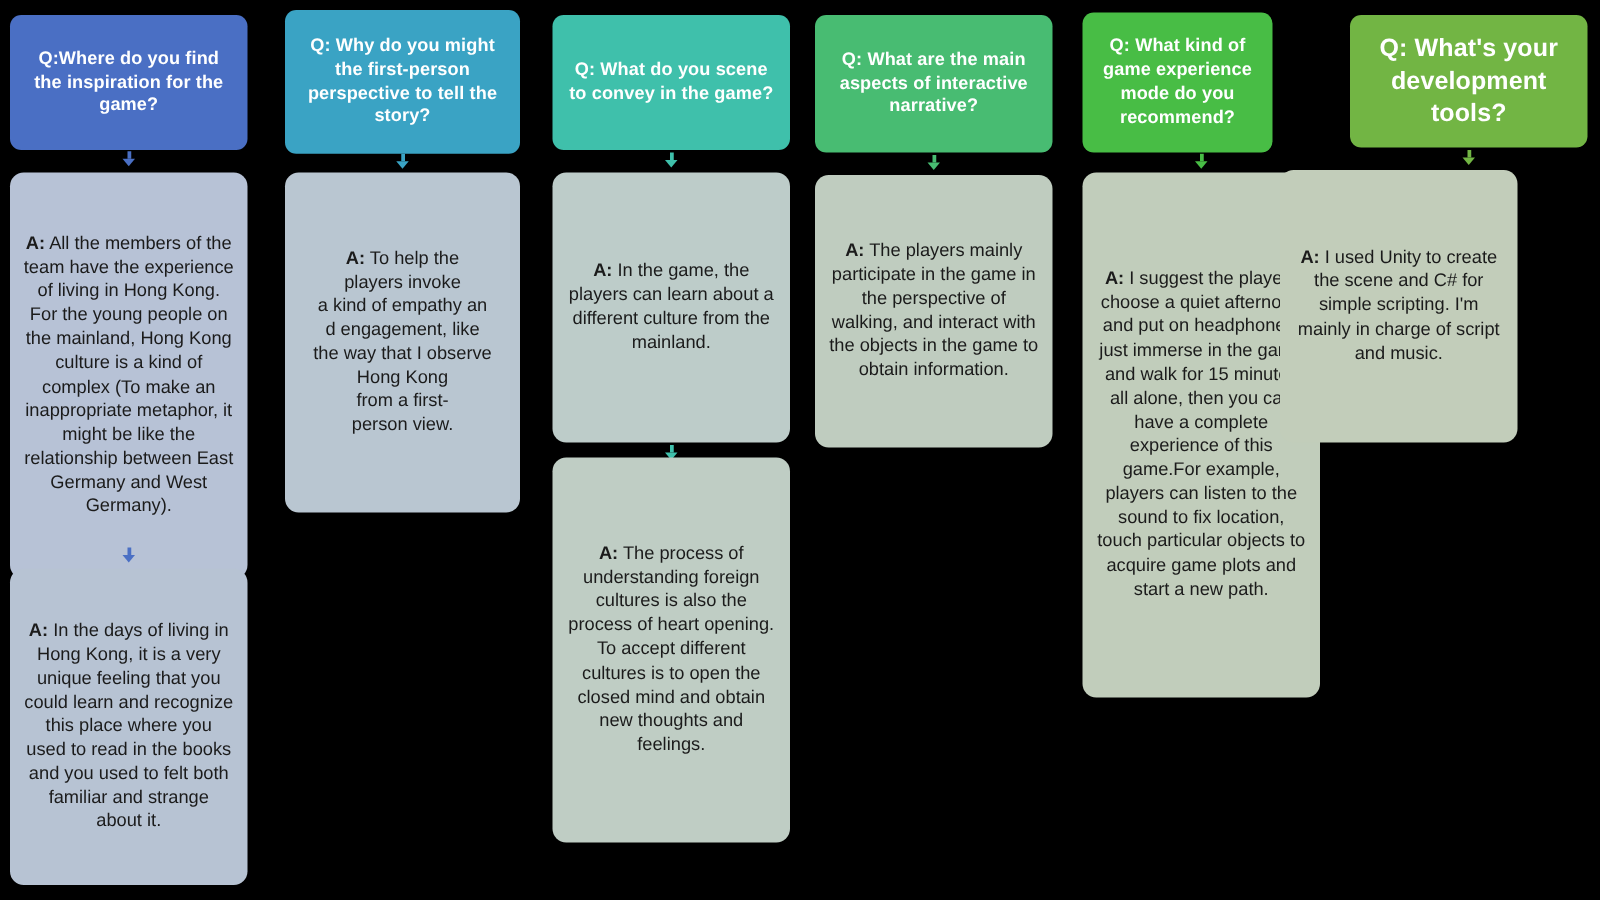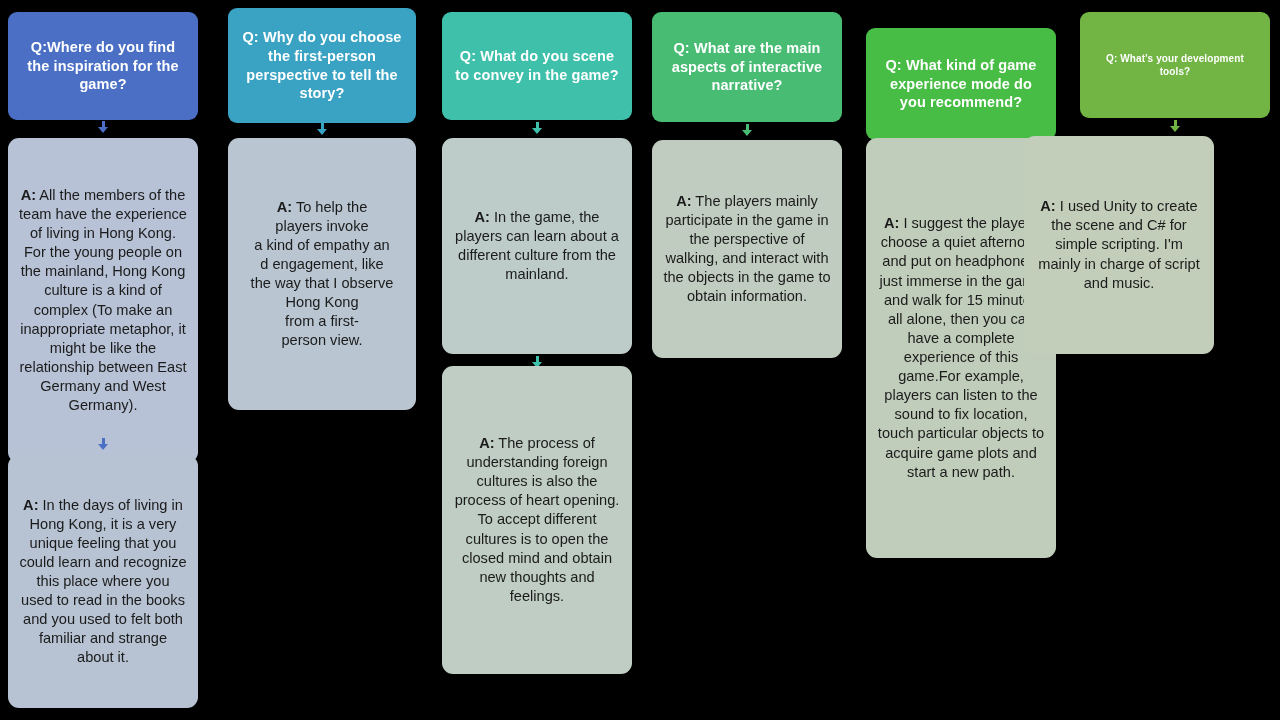--- a/index.html
+++ b/index.html
@@ -64,21 +64,21 @@
     <div style="position: absolute; left: 8px; width: 190px; top: 121px; height: 14px; display: flex; flex-direction: column; align-items: center; justify-content: flex-start;">
       <div style="width: 3px; height: 6px; background: rgb(74, 111, 196);"></div>
       <div style="width: 0px; height: 0px; border-left: 5px solid transparent; border-right: 5px solid transparent; border-top: 6px solid rgb(74, 111, 196);"></div>
     </div>
     <div class="a-card" style="position: absolute; left: 8px; top: 138px; width: 190px; height: 325px; background: rgb(183, 194, 214); color: rgb(27, 27, 27); font-size: 14.6px;"><div><span class="lead">A:</span><span> All the members of the team have the experience of living in Hong Kong. For the young people on the mainland, Hong Kong culture is a kind of complex (To make an inappropriate metaphor, it might be like the relationship between East Germany and West Germany).</span></div></div>
     <div style="position: absolute; left: 8px; width: 190px; top: 438px; height: 14px; display: flex; flex-direction: column; align-items: center; justify-content: flex-start;">
       <div style="width: 3px; height: 6px; background: rgb(74, 111, 196);"></div>
       <div style="width: 0px; height: 0px; border-left: 5px solid transparent; border-right: 5px solid transparent; border-top: 6px solid rgb(74, 111, 196);"></div>
     </div>
     <div class="a-card" style="position: absolute; left: 8px; top: 455px; width: 190px; height: 253px; background: rgb(183, 195, 211); color: rgb(27, 27, 27); font-size: 14.6px;"><div><span class="lead">A:</span><span> In the days of living in Hong Kong, it is a very unique feeling that you could learn and recognize this place where you used to read in the books and you used to felt both familiar and strange about it.</span></div></div>
-    <div class="q-card" style="position: absolute; left: 228px; top: 8px; width: 188px; height: 115px; background: rgb(58, 163, 196); color: rgb(255, 255, 255); font-size: 14.5px;"><span>Q:  Why do you choose the first-person perspective to tell the story?</span></div>
+    <div class="q-card" style="position: absolute; left: 228px; top: 8px; width: 188px; height: 115px; background: rgb(58, 163, 196); color: rgb(255, 255, 255); font-size: 14.5px;"><span>Q:  Why do you might the first-person perspective to tell the story?</span></div>
     <div style="position: absolute; left: 228px; width: 188px; top: 123px; height: 14px; display: flex; flex-direction: column; align-items: center; justify-content: flex-start;">
       <div style="width: 3px; height: 6px; background: rgb(58, 163, 196);"></div>
       <div style="width: 0px; height: 0px; border-left: 5px solid transparent; border-right: 5px solid transparent; border-top: 6px solid rgb(58, 163, 196);"></div>
     </div>
     <div class="a-card" style="position: absolute; left: 228px; top: 138px; width: 188px; height: 272px; background: rgb(185, 198, 209); color: rgb(27, 27, 27); font-size: 14.6px;"><div><span class="lead">A:</span><span>  To help the
 players invoke
 a kind of empathy an
 d engagement, like
 the way that I observe
 Hong Kong
@@ -94,25 +94,25 @@
       <div style="width: 3px; height: 6px; background: rgb(63, 192, 171);"></div>
       <div style="width: 0px; height: 0px; border-left: 5px solid transparent; border-right: 5px solid transparent; border-top: 6px solid rgb(63, 192, 171);"></div>
     </div>
     <div class="a-card" style="position: absolute; left: 442px; top: 366px; width: 190px; height: 308px; background: rgb(191, 205, 196); color: rgb(27, 27, 27); font-size: 14.6px;"><div><span class="lead">A:</span><span>  The process of understanding foreign cultures is also the process of heart opening. To accept different cultures is to open the closed mind and obtain new thoughts and feelings.</span></div></div>
     <div class="q-card" style="position: absolute; left: 652px; top: 12px; width: 190px; height: 110px; background: rgb(72, 188, 114); color: rgb(255, 255, 255); font-size: 14.5px; justify-content: flex-end;"><span>Q:  What are the main aspects of interactive narrative?</span></div>
     <div style="position: absolute; left: 652px; width: 190px; top: 124px; height: 14px; display: flex; flex-direction: column; align-items: center; justify-content: flex-start;">
       <div style="width: 3px; height: 6px; background: rgb(72, 188, 114);"></div>
       <div style="width: 0px; height: 0px; border-left: 5px solid transparent; border-right: 5px solid transparent; border-top: 6px solid rgb(72, 188, 114);"></div>
     </div>
     <div class="a-card" style="position: absolute; left: 652px; top: 140px; width: 190px; height: 218px; background: rgb(191, 204, 191); color: rgb(27, 27, 27); font-size: 14.6px;"><div><span class="lead">A:</span><span>  The players mainly participate in the game in the perspective of walking, and interact with the objects in the game to obtain information.</span></div></div>
-    <div class="q-card" style="position: absolute; left: 866px; top: 10px; width: 190px; height: 112px; background: rgb(72, 189, 69); color: rgb(255, 255, 255); font-size: 14.5px; margin-top: 18px;"><span>Q:  What kind of game experience mode do you recommend?</span></div>
+    <div class="q-card" style="position: absolute; left: 866px; top: 10px; width: 152px; height: 112px; background: rgb(72, 189, 69); color: rgb(255, 255, 255); font-size: 14.5px;"><span>Q:  What kind of game experience mode do you recommend?</span></div>
     <div style="position: absolute; left: 866px; width: 190px; top: 123px; height: 14px; display: flex; flex-direction: column; align-items: center; justify-content: flex-start;">
       <div style="width: 3px; height: 6px; background: rgb(72, 189, 69);"></div>
       <div style="width: 0px; height: 0px; border-left: 5px solid transparent; border-right: 5px solid transparent; border-top: 6px solid rgb(72, 189, 69);"></div>
     </div>
     <div class="a-card" style="position: absolute; left: 866px; top: 138px; width: 190px; height: 420px; background: rgb(193, 205, 187); color: rgb(27, 27, 27); font-size: 14.6px;"><div><span class="lead">A:</span><span>  I suggest the players choose a quiet afternoon and put on headphones, just immerse in the game and walk for 15 minutes all alone, then you can have a complete experience of this game.For example, players can listen to the sound to fix location, touch particular objects to acquire game plots and start a new path.</span></div></div>
-    <div class="q-card" style="position: absolute; left: 1080px; top: 12px; width: 190px; height: 106px; background: rgb(114, 181, 68); color: rgb(255, 255, 255); font-size: 10px;"><span>Q:  What's your development tools?</span></div>
+    <div class="q-card" style="position: absolute; left: 1080px; top: 12px; width: 190px; height: 106px; background: rgb(114, 181, 68); color: rgb(255, 255, 255); font-size: 20px;"><span>Q:  What's your development tools?</span></div>
     <div style="position: absolute; left: 1080px; width: 190px; top: 120px; height: 14px; display: flex; flex-direction: column; align-items: center; justify-content: flex-start;">
       <div style="width: 3px; height: 6px; background: rgb(114, 181, 68);"></div>
       <div style="width: 0px; height: 0px; border-left: 5px solid transparent; border-right: 5px solid transparent; border-top: 6px solid rgb(114, 181, 68);"></div>
     </div>
     <div class="a-card" style="position: absolute; left: 1024px; top: 136px; width: 190px; height: 218px; background: rgb(194, 205, 186); color: rgb(27, 27, 27); font-size: 14.6px;"><div><span class="lead">A:</span><span>  I used Unity to create the scene and C# for simple scripting. I'm mainly in charge of script and music.</span></div></div>
   </div>
 
 </body></html>

